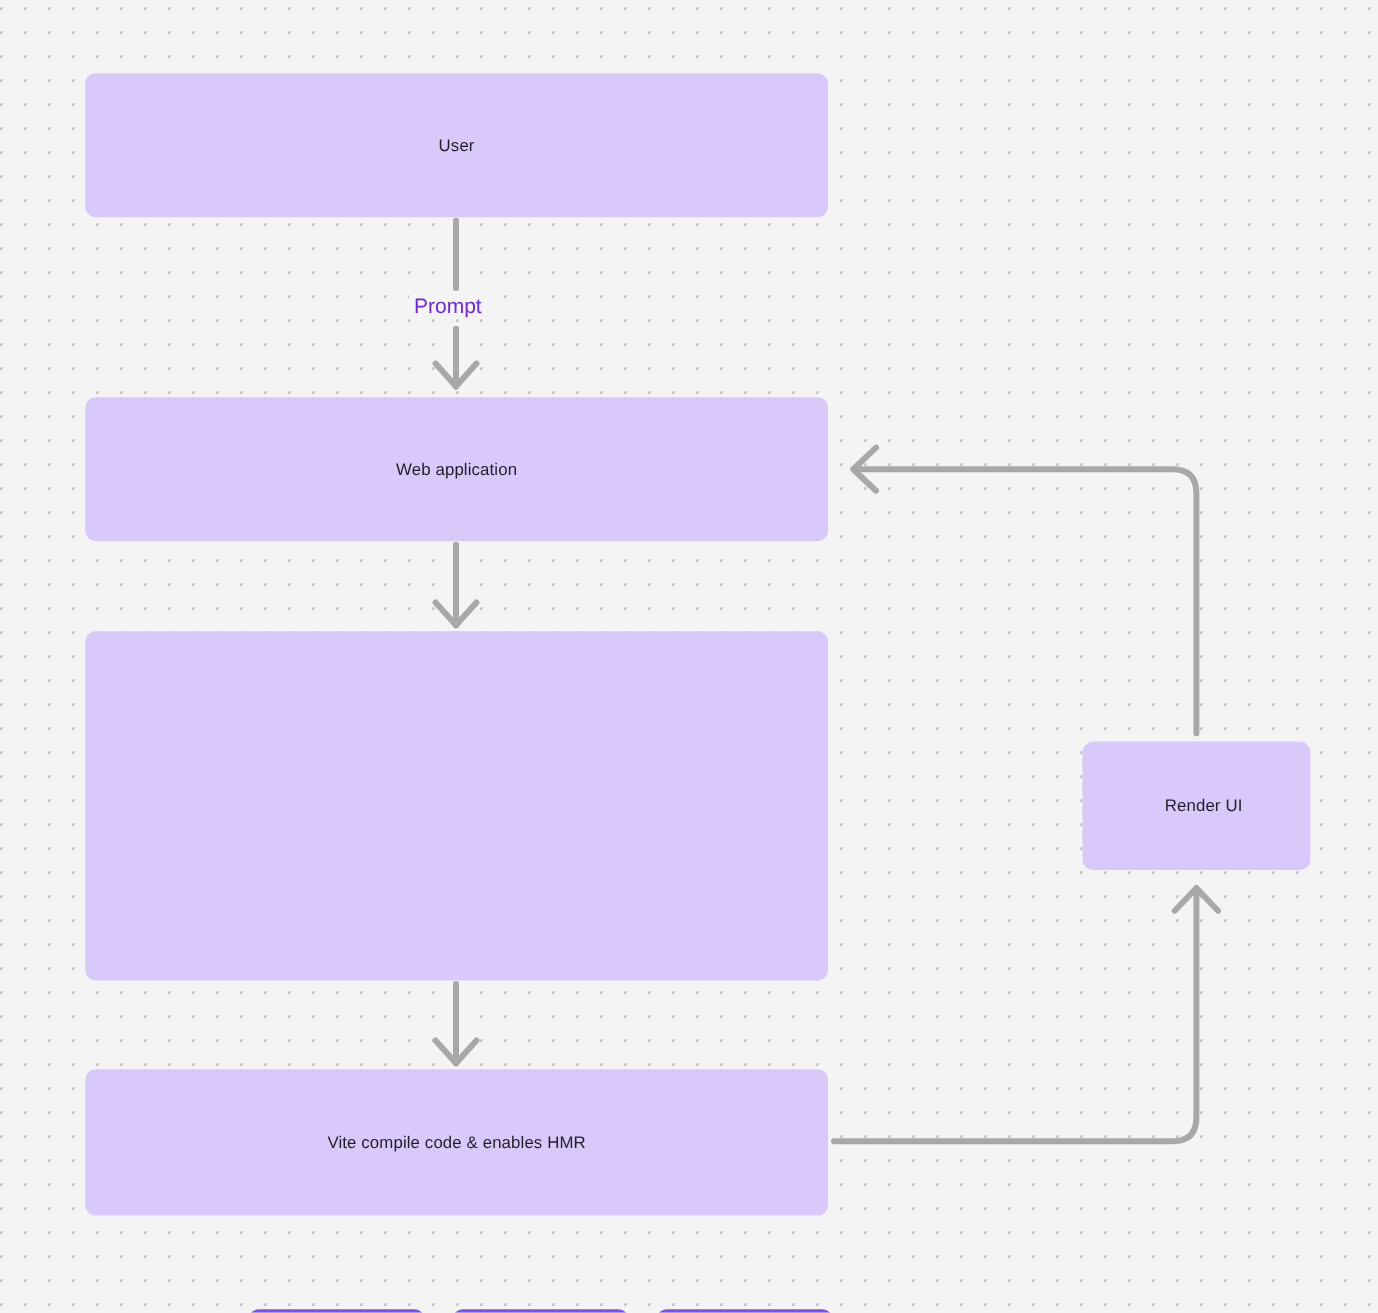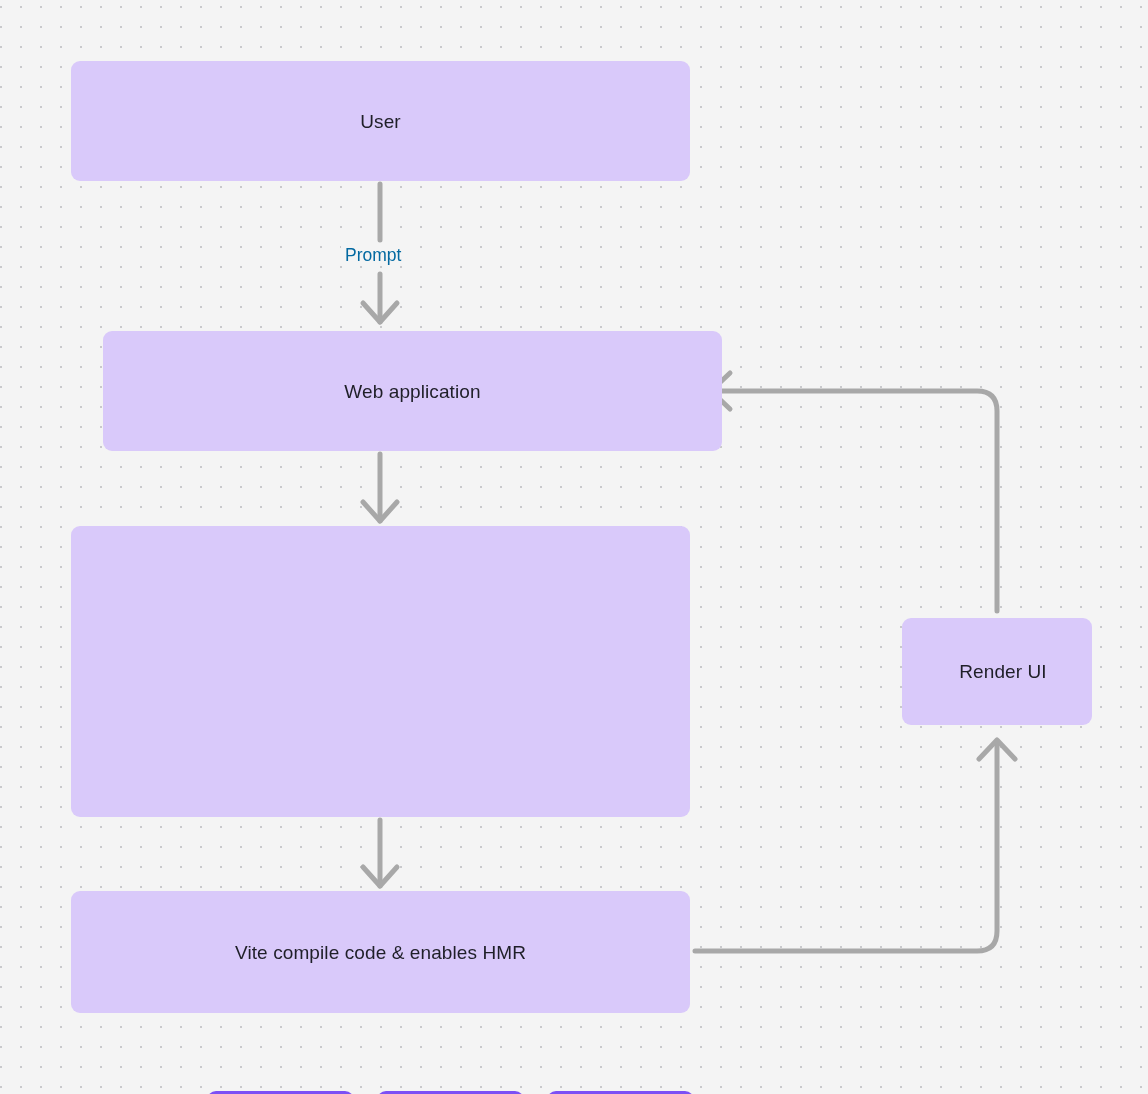--- a/index.html
+++ b/index.html
@@ -29,45 +29,45 @@
   }
   .node-light {
     background: #d9c9fa;
     color: #1f1f28;
   }
   .node-dark {
     background: #7c50f5;
     color: #ffffff;
   }
   .node-label {
-    font-size: 19px;
+    font-size: 14px;
     line-height: 29px;
     letter-spacing: 0.1px;
     white-space: pre-line;
   }
   .edge-label {
     position: absolute;
     font-size: 17.5px;
-    color: #0369a1;
+    color: #6d28d9;
     background: #f4f4f4;
     padding: 0 4px;
     white-space: nowrap;
   }
   svg.edges {
     position: absolute;
     left: 0;
     top: 0;
     width: 1148px;
     height: 1094px;
     overflow: visible;
     pointer-events: none;
   }
   
   #n-user        { left: 71px;  top: 61px;  width: 619px; height: 120px; }
-  #n-webapp      { left: 71px;  top: 331px; width: 619px; height: 120px; margin-left: 32px; }
+  #n-webapp      { left: 71px;  top: 331px; width: 619px; height: 120px; }
   #n-stack       { left: 71px;  top: 526px; width: 619px; height: 291px; border-radius: 9px; display: block; }
   #n-html        { left: 136px; top: 565px; width: 147px; height: 106px; }
   #n-css         { left: 306px; top: 565px; width: 147px; height: 106px; }
   #n-js          { left: 476px; top: 565px; width: 147px; height: 106px; }
   #n-vite        { left: 71px;  top: 891px; width: 619px; height: 122px; }
   #n-render      { left: 902px; top: 618px; width: 190px; height: 107px; padding-left: 12px; }
   #lbl-prompt    { left: 341px; top: 245px; }
 </style>
 </head>
 <body>

